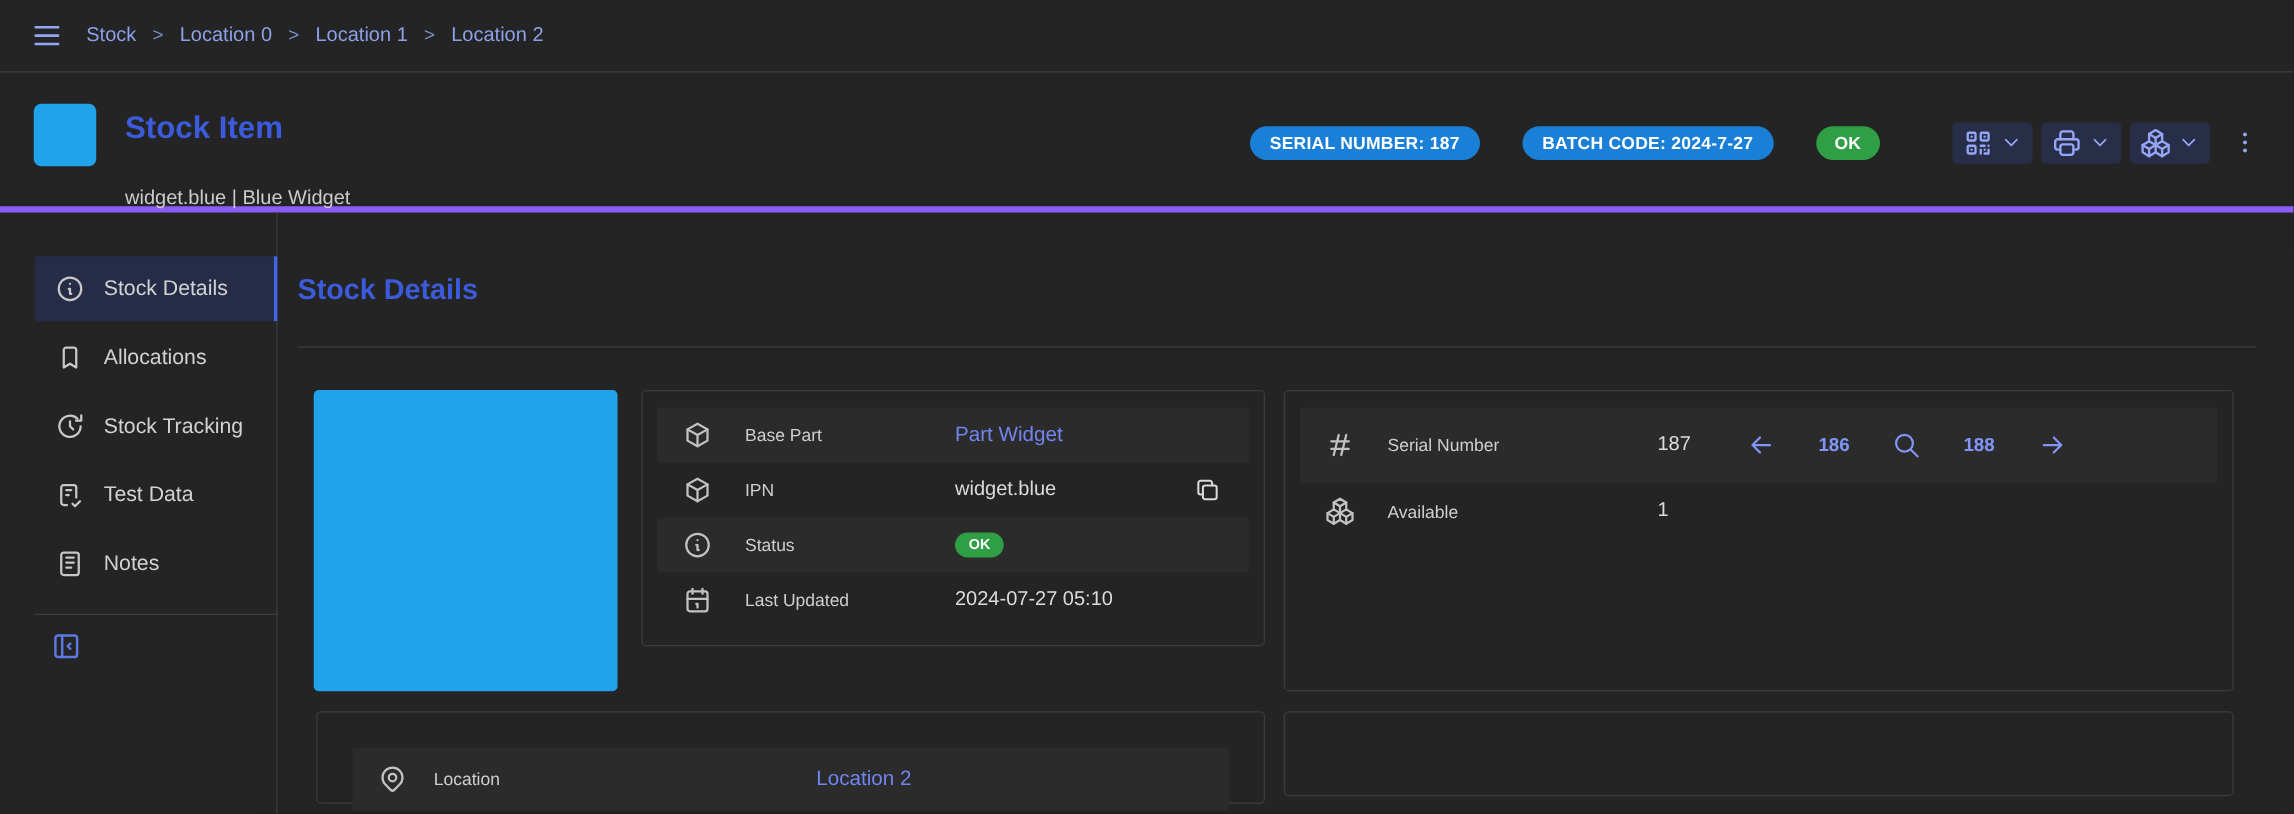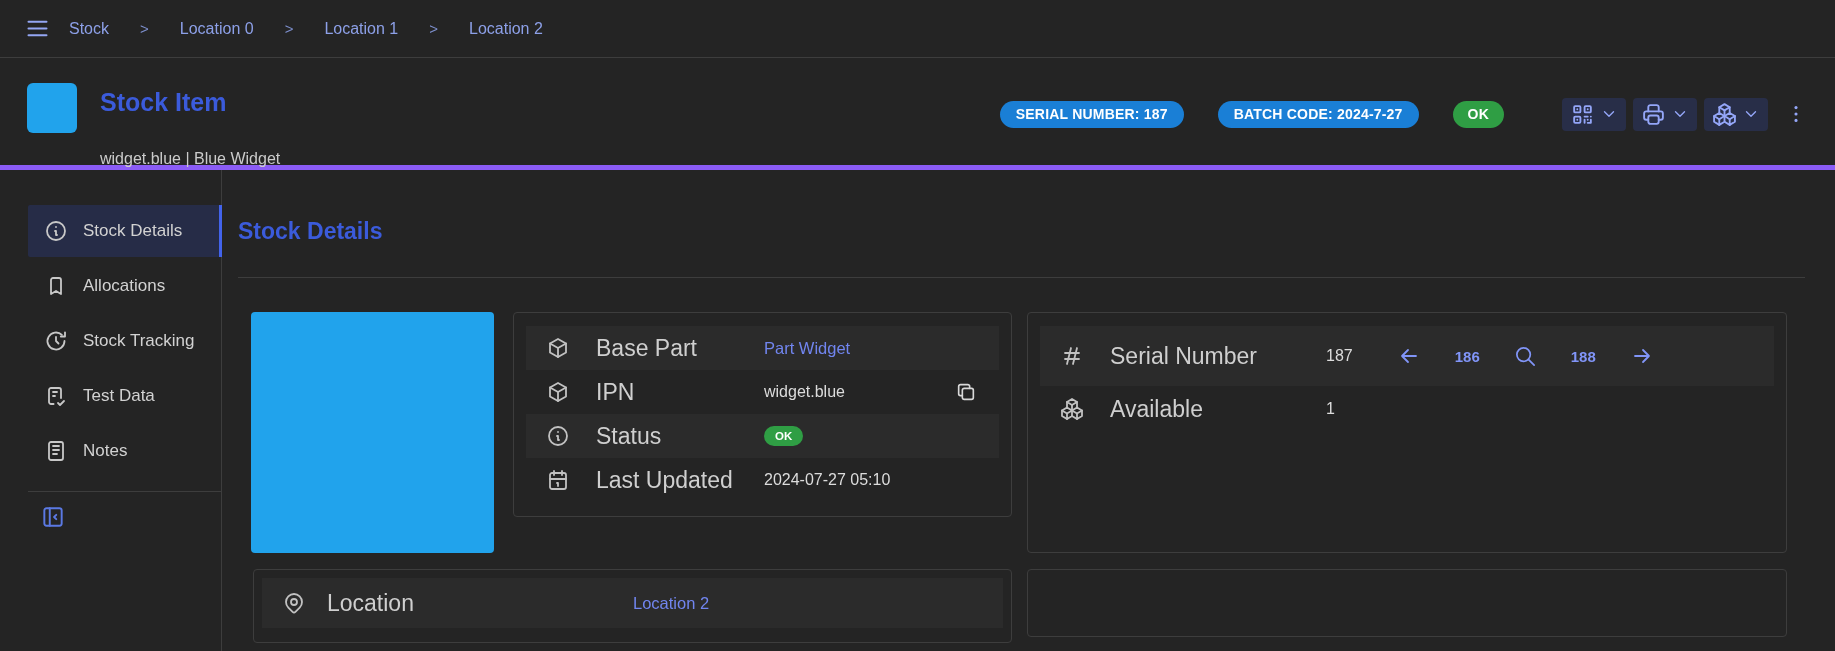--- a/index.html
+++ b/index.html
@@ -7,21 +7,21 @@
   body { font-family:"Liberation Sans", sans-serif; }
   .app { position:relative; width:1835px; height:651px; background:#242424; overflow:hidden; color:#d6d6d6; }
 
   svg { display:block; }
   .ic { stroke:currentColor; fill:none; stroke-width:1.8; stroke-linecap:round; stroke-linejoin:round; }
 
   
   .topbar { position:absolute; left:0; top:0; width:1835px; height:58px;
             border-bottom:1px solid #3d3d3d; display:flex; align-items:center; padding-left:24px; gap:18px; }
   .menu-btn { color:#94a6f3; cursor:pointer; }
-  .crumbs { display:flex; align-items:center; gap:31px; font-size:16px; }
+  .crumbs { display:flex; align-items:center; gap:13px; font-size:16px; }
   .crumb { color:#8da0e8; text-decoration:none; cursor:pointer; }
   .crumb-sep { color:#7d8fcd; font-size:15px; }
 
   
   .pagehead { position:absolute; left:0; top:58px; width:1835px; height:112px; border-bottom:5px solid #8b5cf6; }
   .thumb { position:absolute; left:27px; top:25px; width:50px; height:50px; border-radius:6px; background:#21a3ec; cursor:pointer; }
   .ptitle { position:absolute; left:100px; top:30px; font-size:25px; font-weight:700; color:#3b5bdb; }
   .psub   { position:absolute; left:100px; top:92px; font-size:16px; color:#cbcbcb; }
   .head-right { position:absolute; right:28px; top:0; height:112px; display:flex; align-items:center; gap:34px; }
   .badge { height:27px; border-radius:14px; display:flex; align-items:center; padding:0 16px;
@@ -45,28 +45,28 @@
 
   
   .heading { position:absolute; left:238px; top:218px; font-size:23px; font-weight:700; color:#3b5bdb; }
   .heading-divider { position:absolute; left:238px; top:277px; width:1567px; border-top:1px solid #3d3d3d; }
 
   .card { position:absolute; border:1px solid #3d3d3d; border-radius:4px; background:#242424; }
   .img-card { position:absolute; left:251px; top:312px; width:243px; height:241px; border-radius:4px; background:#21a3ec; cursor:pointer; }
 
   .details-card  { left:513px;  top:312px; width:499px; height:205px; padding:13px 12px; }
   .serial-card   { left:1027px; top:312px; width:760px; height:241px; padding:13px 12px; }
-  .location-card { left:253px;  top:569px; width:759px; height:74px;  padding:8px; }
+  .location-card { left:253px;  top:569px; width:759px; height:74px;  padding:28px; }
   .empty-card    { left:1027px; top:569px; width:760px; height:68px; }
 
   .trow { display:flex; align-items:center; height:44px; padding-left:20px; }
   .trow.tall { height:60px; }
   .trow.light { background:#2b2b2b; }
   .ricon { color:#c2c2c2; flex:0 0 24px; }
-  .rlabel { color:#cfcfcf; font-size:23px; margin-left:26px; }
+  .rlabel { color:#cfcfcf; font-size:14px; margin-left:26px; }
   .details-card .rlabel { width:168px; }
   .serial-card  .rlabel { width:216px; }
   .location-card .rlabel { width:306px; margin-left:21px; }
   .rvalue { color:#dcdcdc; font-size:16px; }
   .link { color:#7185ef; text-decoration:none; cursor:pointer; font-size:16.5px; }
   .mini-badge { background:#2f9e44; color:#fff; font-size:11.5px; font-weight:700; border-radius:10px; padding:4px 11px; }
   .copy-btn { margin-left:auto; margin-right:22px; color:#d9d9d9; background:none; border:none; cursor:pointer; }
 
   .serial-nav { display:flex; align-items:center; gap:34px; margin-left:44px; color:#8195f8; }
   .nav-btn { background:none; border:none; color:#8195f8; cursor:pointer; display:flex; align-items:center; }

